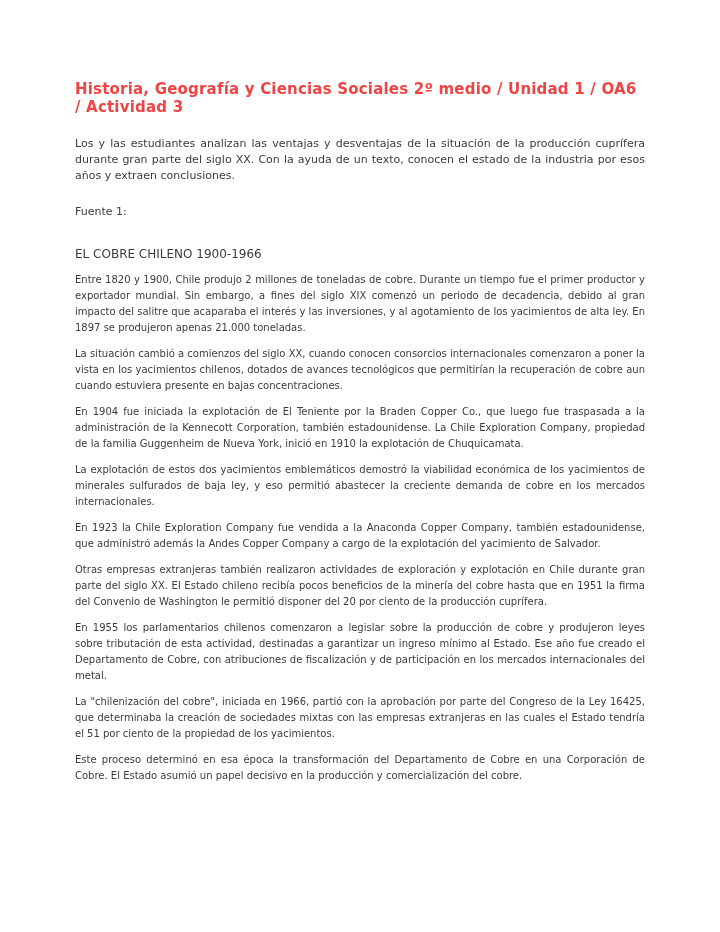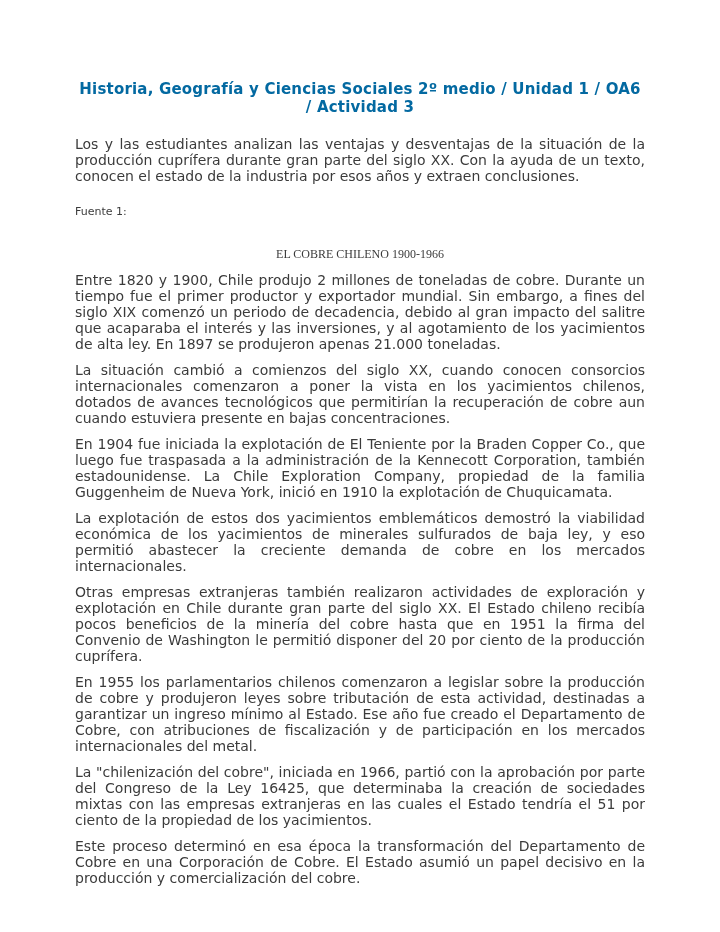--- a/index.html
+++ b/index.html
@@ -15,49 +15,46 @@
     overflow: hidden;
   }
   .page {
     box-sizing: border-box;
     width: 720px;
     height: 932px;
     padding: 80px 75px 0 75px;
     background: #ffffff;
   }
   .doc-title {
-    text-align: center;
     font-size: 15px;
     font-weight: bold;
-    color: #0369a1;
+    color: #ef4444;
     margin: 0 0 20px 0;
     letter-spacing: 0.2px;
   }
   .intro p {
     margin: 0;
-    font-size: 14px;
+    font-size: 11px;
     line-height: 16px;
     text-align: justify;
   }
   .fuente-label {
     margin: 20px 0 0 0;
     font-size: 11px;
     line-height: 16px;
   }
   .doc-heading {
     margin: 26px 0 0 0;
-    text-align: center;
     font-size: 12px;
     font-weight: normal;
     line-height: 16px;
-    font-family: Liberation Serif, serif;
   }
   .doc-body p {
     margin: 10px 0 0 0;
-    font-size: 14px;
+    font-size: 10px;
     line-height: 16px;
     text-align: justify;
   }
 </style>
 </head>
 <body>
 
 <div class="page">
 
   <h1 class="doc-title">Historia, Geografía y Ciencias Sociales 2º medio / Unidad 1 / OA6 / Actividad 3</h1>
@@ -68,19 +65,20 @@
 
   <p class="fuente-label">Fuente 1:</p>
 
   <p class="doc-heading">EL COBRE CHILENO 1900-1966</p>
 
   <div class="doc-body">
     <p>Entre 1820 y 1900, Chile produjo 2 millones de toneladas de cobre. Durante un tiempo fue el primer productor y exportador mundial. Sin embargo, a fines del siglo XIX comenzó un periodo de decadencia, debido al gran impacto del salitre que acaparaba el interés y las inversiones, y al agotamiento de los yacimientos de alta ley. En 1897 se produjeron apenas 21.000 toneladas.</p>
     <p>La situación cambió a comienzos del siglo XX, cuando conocen consorcios internacionales comenzaron a poner la vista en los yacimientos chilenos, dotados de avances tecnológicos que permitirían la recuperación de cobre aun cuando estuviera presente en bajas concentraciones.</p>
     <p>En 1904 fue iniciada la explotación de El Teniente por la Braden Copper Co., que luego fue traspasada a la administración de la Kennecott Corporation, también estadounidense. La Chile Exploration Company, propiedad de la familia Guggenheim de Nueva York, inició en 1910 la explotación de Chuquicamata.</p>
     <p>La explotación de estos dos yacimientos emblemáticos demostró la viabilidad económica de los yacimientos de minerales sulfurados de baja ley, y eso permitió abastecer la creciente demanda de cobre en los mercados internacionales.</p>
+    <p>En 1923 la Chile Exploration Company fue vendida a la Anaconda Copper Company, también estadounidense, que administró además la Andes Copper Company a cargo de la explotación del yacimiento de Salvador.</p>
     <p>Otras empresas extranjeras también realizaron actividades de exploración y explotación en Chile durante gran parte del siglo XX. El Estado chileno recibía pocos beneficios de la minería del cobre hasta que en 1951 la firma del Convenio de Washington le permitió disponer del 20 por ciento de la producción cuprífera.</p>
     <p>En 1955 los parlamentarios chilenos comenzaron a legislar sobre la producción de cobre y produjeron leyes sobre tributación de esta actividad, destinadas a garantizar un ingreso mínimo al Estado. Ese año fue creado el Departamento de Cobre, con atribuciones de fiscalización y de participación en los mercados internacionales del metal.</p>
     <p>La "chilenización del cobre", iniciada en 1966, partió con la aprobación por parte del Congreso de la Ley 16425, que determinaba la creación de sociedades mixtas con las empresas extranjeras en las cuales el Estado tendría el 51 por ciento de la propiedad de los yacimientos.</p>
     <p>Este proceso determinó en esa época la transformación del Departamento de Cobre en una Corporación de Cobre. El Estado asumió un papel decisivo en la producción y comercialización del cobre.</p>
   </div>
 
 </div>
 
 </body></html>

